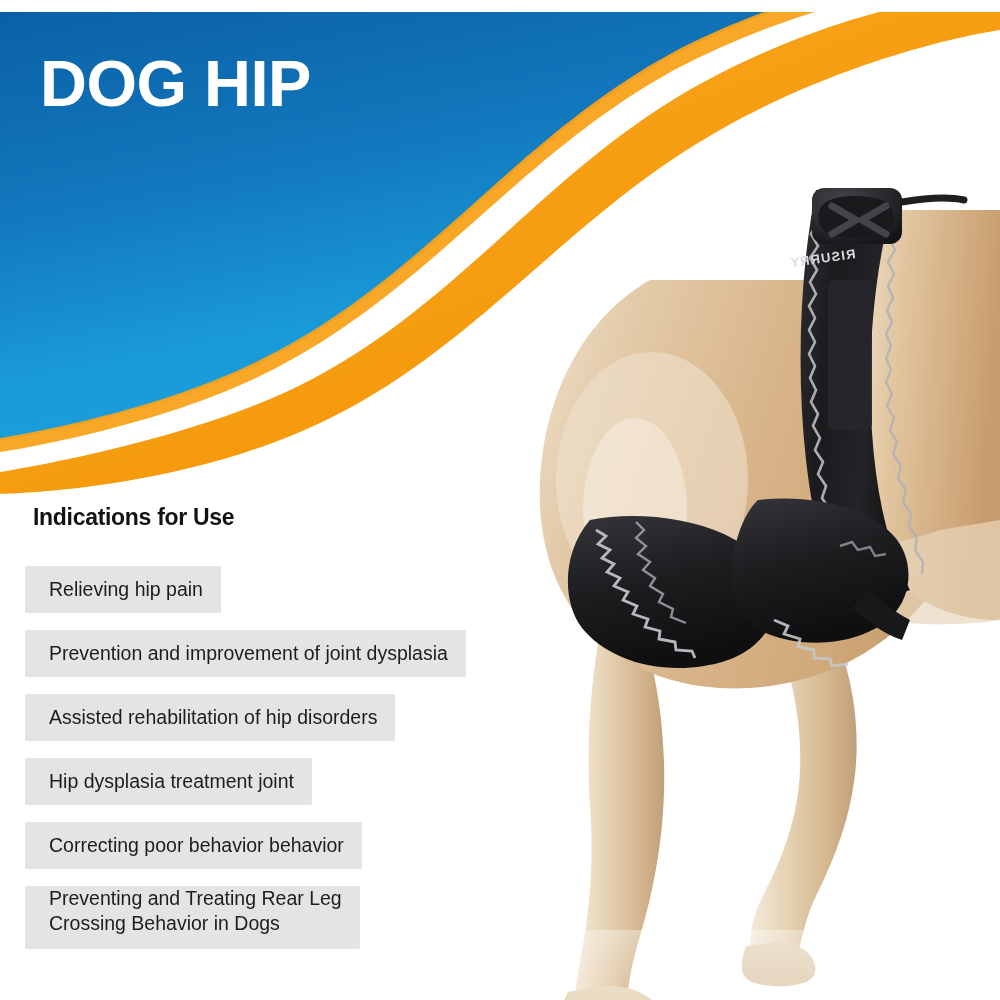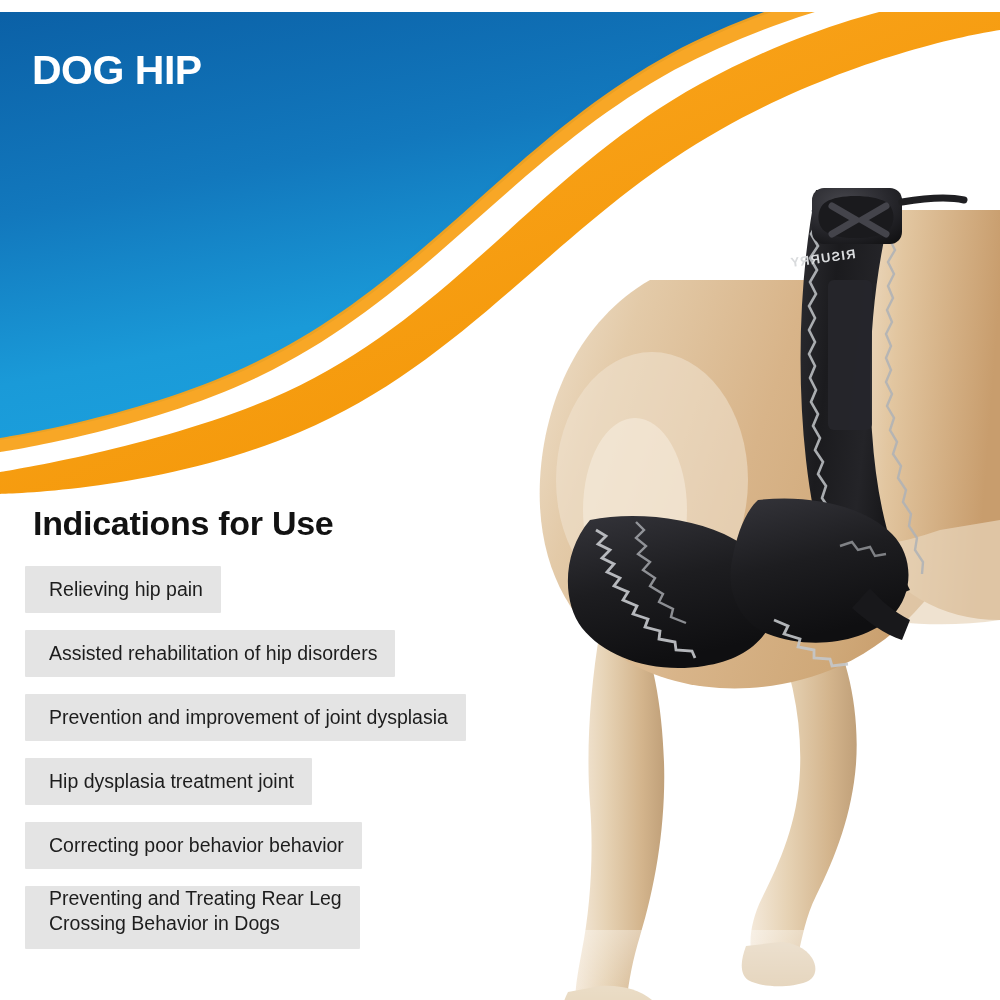--- a/index.html
+++ b/index.html
@@ -10,28 +10,28 @@
 
   
   .photo{position:absolute;left:440px;top:150px;width:560px;height:850px;overflow:hidden;}
   .photo svg{display:block;width:100%;height:100%;}
 
   
   .banner{position:absolute;left:0;top:0;width:1000px;height:500px;pointer-events:none;}
   .banner svg{display:block;width:100%;height:100%;}
 
   
-  .headline{position:absolute;left:32px;top:48px;width:420px;
-            color:#ffffff;font-weight:bold;font-size:41px;line-height:1.10;
+  .headline{position:absolute;left:40px;top:48px;width:420px;
+            color:#ffffff;font-weight:bold;font-size:65px;line-height:1.10;
             letter-spacing:-0.5px;text-transform:uppercase;}
   .headline div{white-space:nowrap;}
 
   
   .ind-title{position:absolute;left:33px;top:504px;
-             font-size:34px;font-weight:bold;color:#121212;letter-spacing:-0.3px;text-align:center;}
+             font-size:23px;font-weight:bold;color:#121212;letter-spacing:-0.3px;text-align:center;}
 
   .pills{position:absolute;left:25px;top:566px;width:480px;}
   .pill{background:#e4e4e4;border-radius:1px;color:#1d1d1d;
         font-size:19.5px;line-height:1.28;padding:11px 18px 11px 24px;
         margin-bottom:17px;display:inline-block;}
   .pill.l2{padding-top:0;padding-bottom:13px;}
   .row{display:block;}
 </style>
 </head>
 <body>
@@ -201,20 +201,20 @@
   </div>
 
   <div class="headline">
     <div>DOG HIP</div>
   </div>
 
   <div class="ind-title">Indications for Use</div>
 
   <div class="pills">
     <div><span class="pill"><span class="row">Relieving hip pain</span></span></div>
+    <div><span class="pill"><span class="row">Prevention and improvement of joint dysplasia</span></span></div>
     <div><span class="pill"><span class="row">Assisted rehabilitation of hip disorders</span></span></div>
-    <div><span class="pill"><span class="row">Prevention and improvement of joint dysplasia</span></span></div>
     <div><span class="pill"><span class="row">Hip dysplasia treatment joint</span></span></div>
     <div><span class="pill"><span class="row">Correcting poor behavior behavior</span></span></div>
     <div><span class="pill l2"><span class="row">Preventing and Treating Rear Leg</span><span class="row">Crossing Behavior in Dogs</span></span></div>
   </div>
 
 </div>
 
 </body></html>

